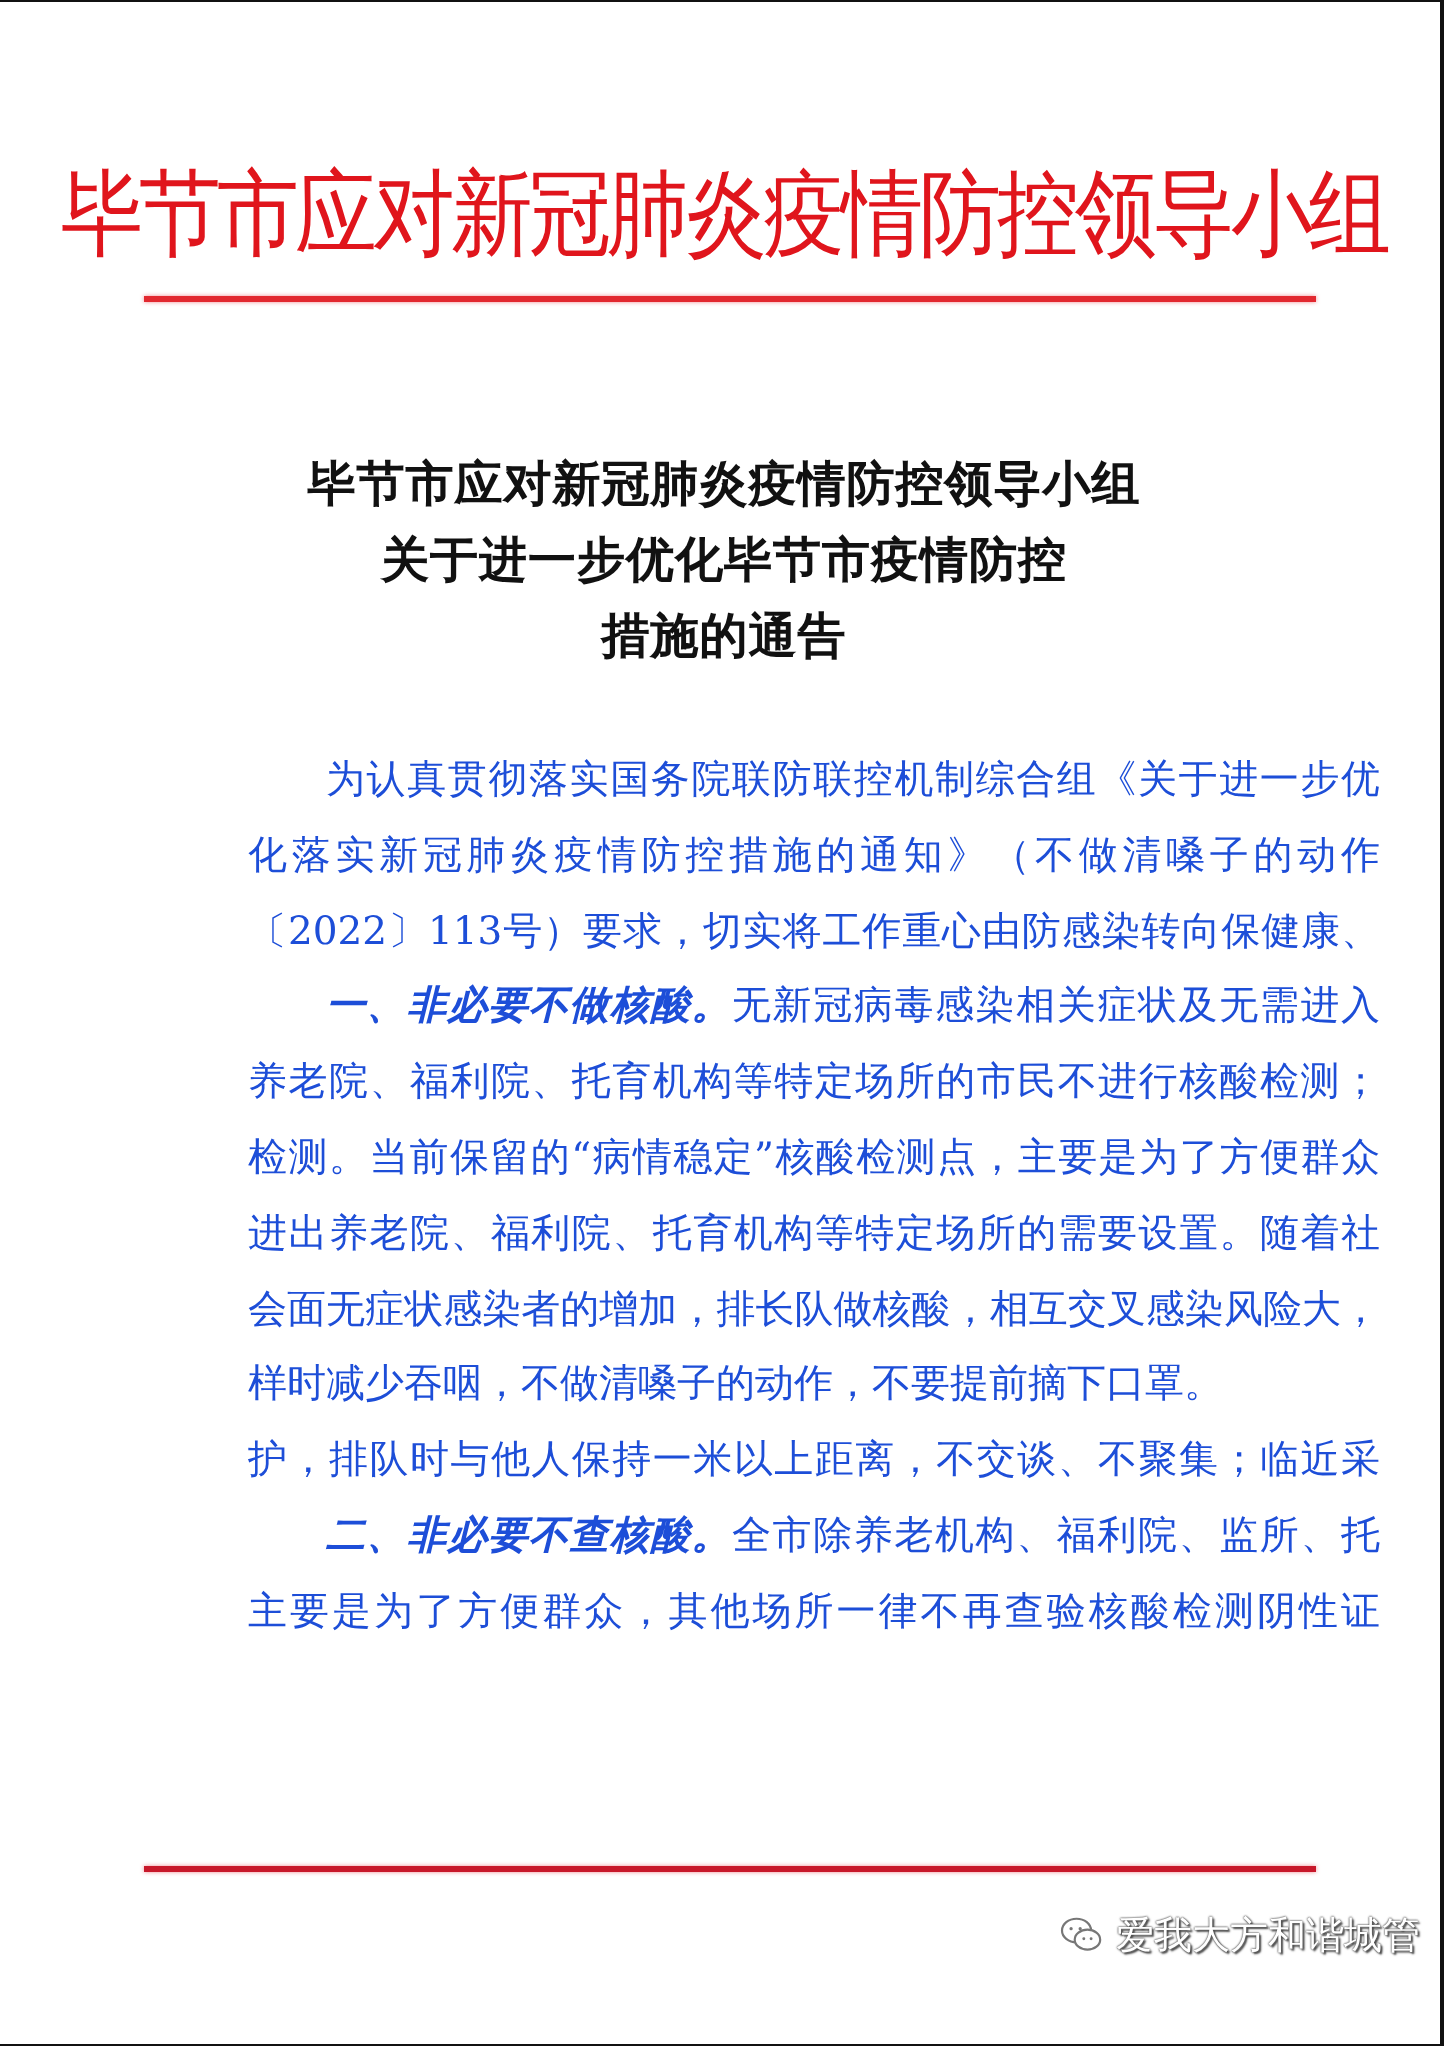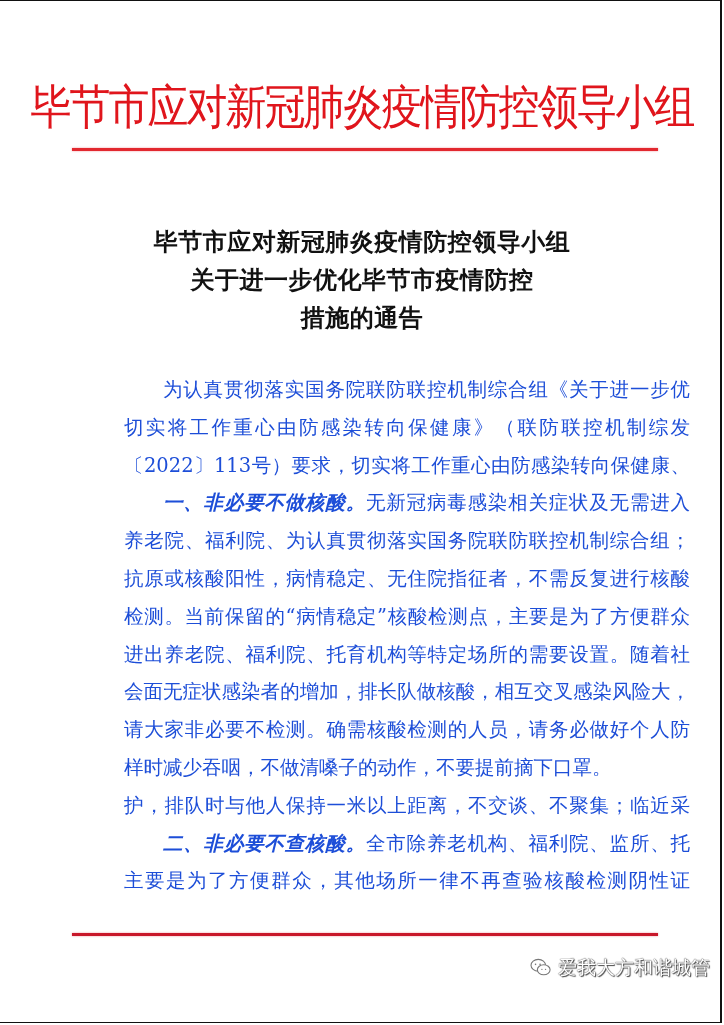--- a/index.html
+++ b/index.html
@@ -129,32 +129,30 @@
 
 <div class="title-block">
   <div class="title-line">毕节市应对新冠肺炎疫情防控领导小组</div>
   <div class="title-line">关于进一步优化毕节市疫情防控</div>
   <div class="title-line">措施的通告</div>
 </div>
 
 <div class="body-text">
   <div>
     <span class="line indent">为认真贯彻落实国务院联防联控机制综合组《关于进一步优</span>
-    <span class="line">切实将工作重心由防感染转向保健康》（联防联控机制综发</span>
+    <span class="line">化落实新冠肺炎疫情防控措施的通知》（不做清嗓子的动作</span>
     <span class="line">〔2022〕113号）要求，切实将工作重心由防感染转向保健康、</span>
   </div>
 
   <div>
     <span class="line indent"><span class="bold-lead">一、非必要不做核酸。</span><span>无新冠病毒感染相关症状及无需进入</span></span>
-    <span class="line">养老院、福利院、为认真贯彻落实国务院联防联控机制综合组；</span>
-    <span class="line">抗原或核酸阳性，病情稳定、无住院指征者，不需反复进行核酸</span>
+    <span class="line">养老院、福利院、托育机构等特定场所的市民不进行核酸检测；</span>
     <span class="line">检测。当前保留的“病情稳定”核酸检测点，主要是为了方便群众</span>
     <span class="line">进出养老院、福利院、托育机构等特定场所的需要设置。随着社</span>
     <span class="line">会面无症状感染者的增加，排长队做核酸，相互交叉感染风险大，</span>
-    <span class="line">请大家非必要不检测。确需核酸检测的人员，请务必做好个人防</span>
     <span class="line last">样时减少吞咽，不做清嗓子的动作，不要提前摘下口罩。</span>
     <span class="line">护，排队时与他人保持一米以上距离，不交谈、不聚集；临近采</span>
   </div>
 
   <div>
     <span class="line indent"><span class="bold-lead">二、非必要不查核酸。</span><span>全市除养老机构、福利院、监所、托</span></span>
     <span class="line">主要是为了方便群众，其他场所一律不再查验核酸检测阴性证</span>
   </div>
 </div>
 

